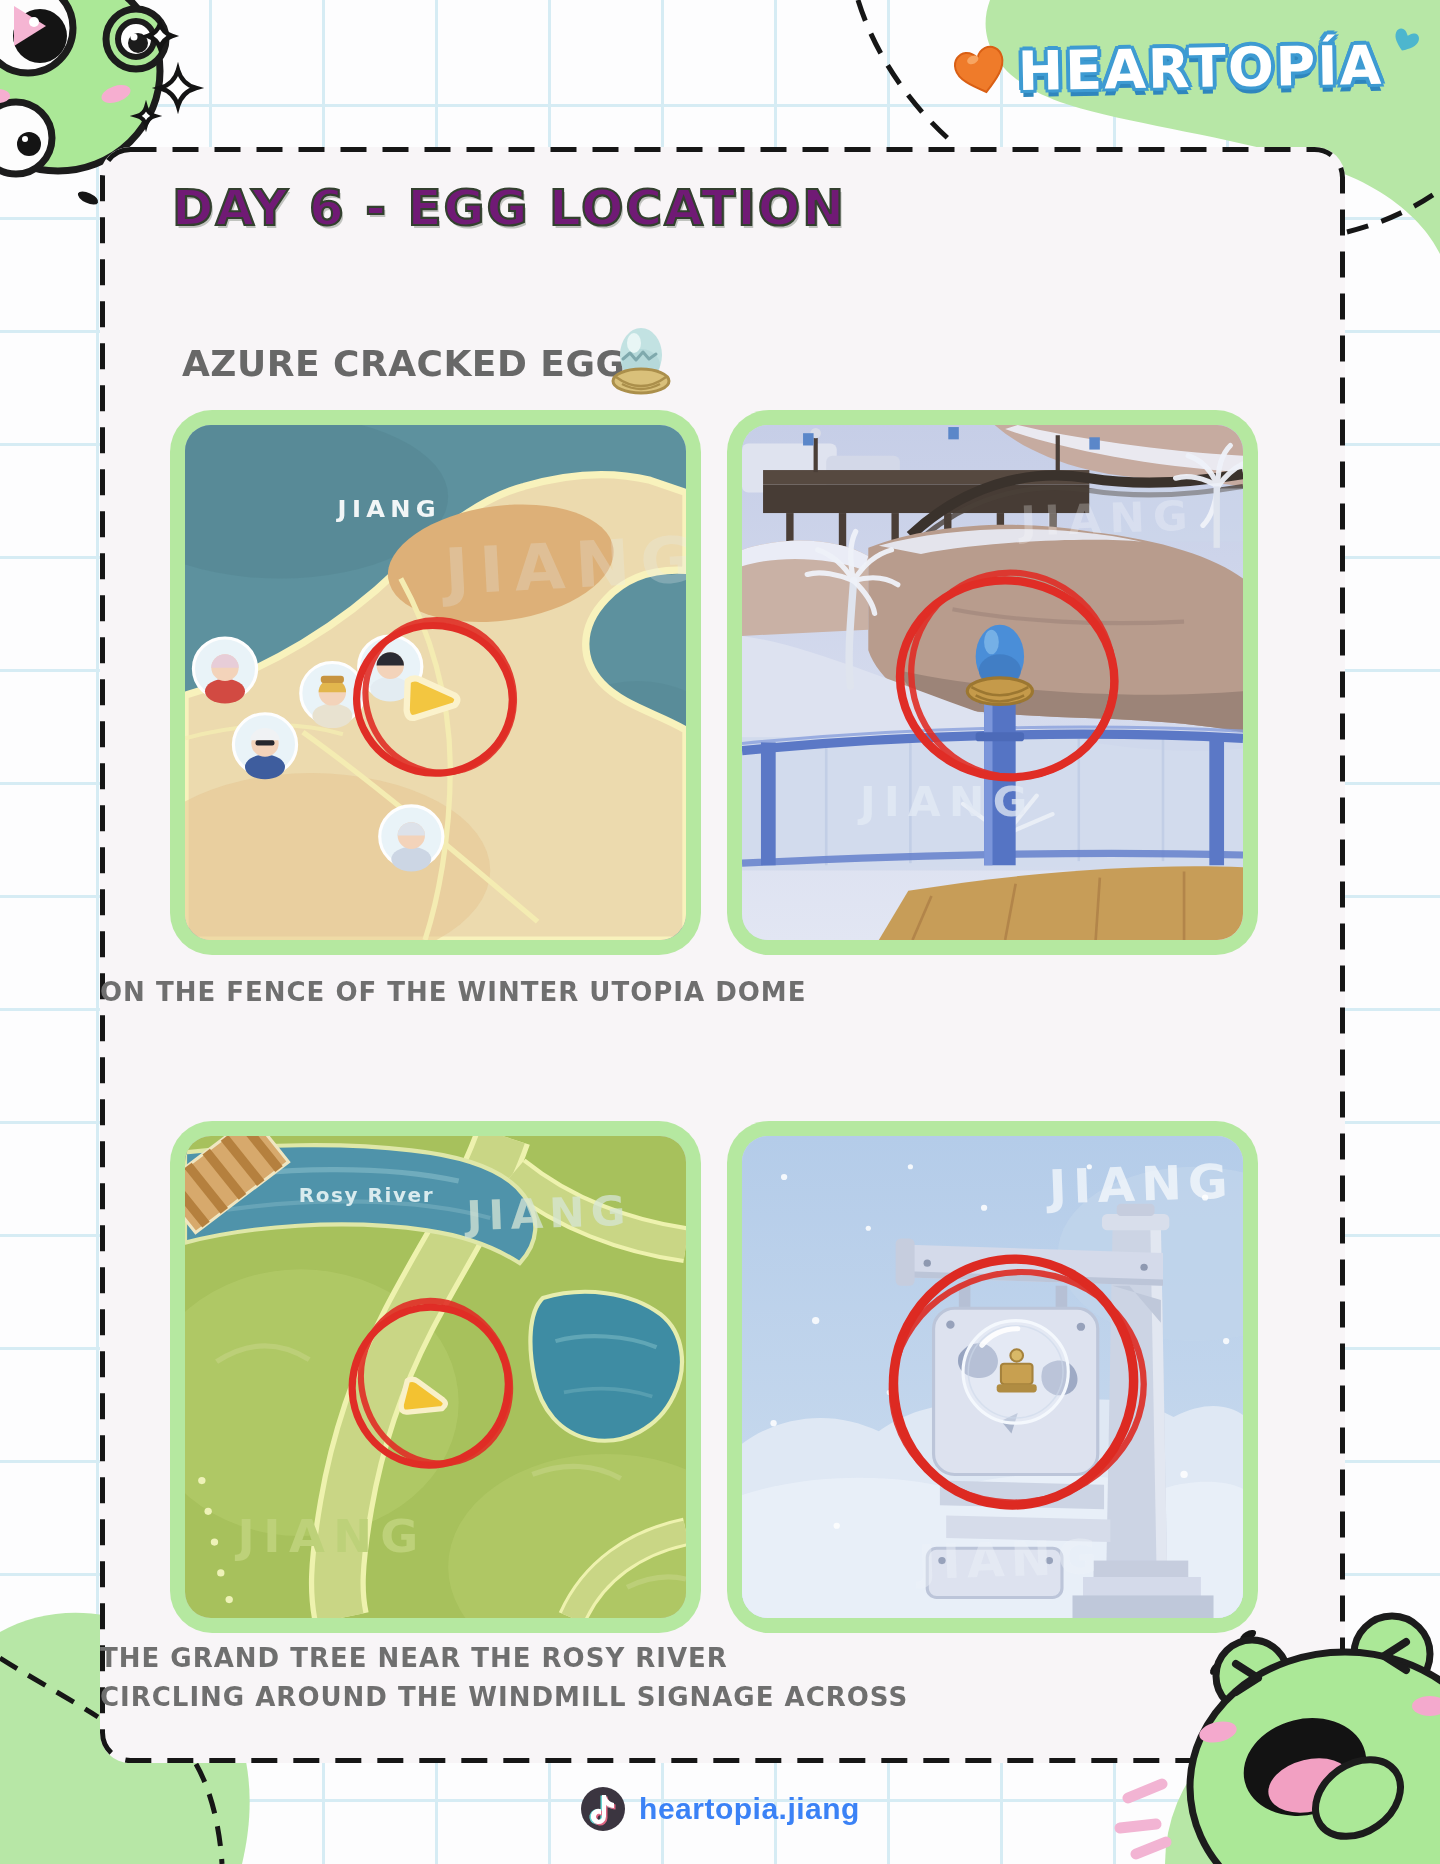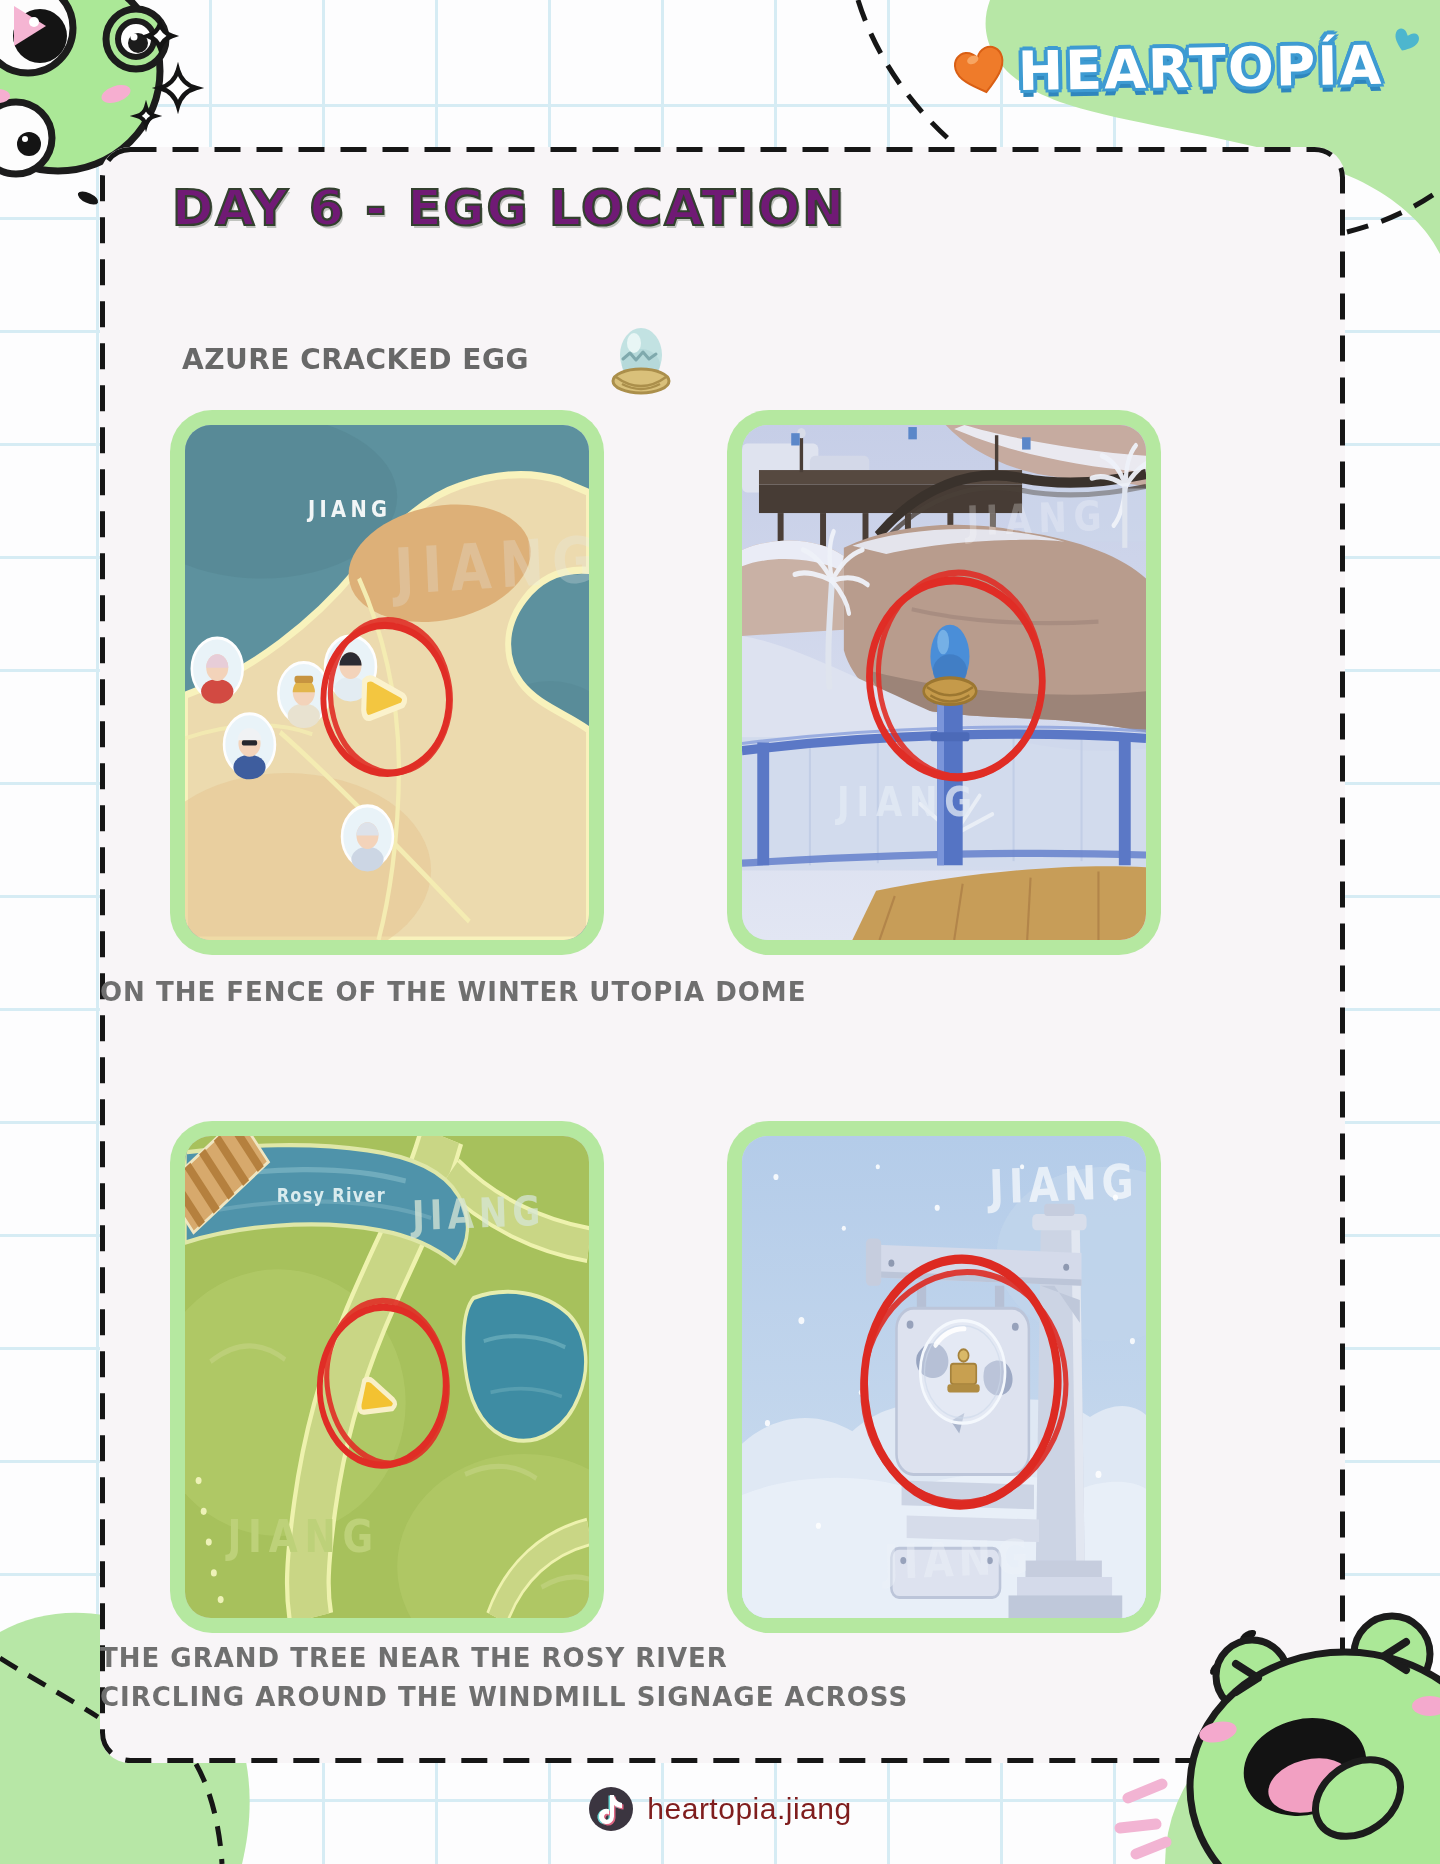--- a/index.html
+++ b/index.html
@@ -36,46 +36,46 @@
   .card{left:100px;top:147px;width:1245px;height:1616px;background:#f8f5f7;border-radius:30px}
   .card-border{position:absolute;inset:0;pointer-events:none}
 
   .title{
     position:absolute;left:72px;top:32px;
     font-size:50px;font-weight:800;letter-spacing:2px;color:#701a75;
     -webkit-text-stroke:2.2px #33402f;
     text-shadow:2px 3px 0 rgba(51,64,47,.28);
     white-space:nowrap;
   }
-  .h-sec{position:absolute;font-size:28px;font-weight:800;color:#686868;letter-spacing:.5px;white-space:nowrap}
+  .h-sec{position:absolute;font-size:36px;font-weight:800;color:#686868;letter-spacing:.5px;white-space:nowrap}
   .h-sec1{left:82px;top:196px}
   .h-sec2{left:64px;top:898px;font-size:37px}
   .egg-icon{position:absolute;left:508px;top:176px;width:66px;height:74px}
 
   .note{
     position:absolute;left:582px;top:192px;width:520px;
     text-align:center;font-size:16.5px;font-weight:700;color:#e02d26;
     line-height:1.75;letter-spacing:.2px;white-space:nowrap;
   }
 
-  .frame{position:absolute;width:434px;background:#b5e8a0;border-radius:42px;padding:15px}
+  .frame{position:absolute;width:531px;background:#b5e8a0;border-radius:42px;padding:15px}
   .row1{top:263px;height:545px}
   .row2{top:974px;height:512px}
   .f-left{left:70px}
   .f-right{left:627px}
   .shot{width:100%;height:100%;border-radius:26px;overflow:hidden;position:relative;background:#cfd9e8}
   .shot svg{width:100%;height:100%}
 
   .caption{position:absolute;width:100%;text-align:left;font-size:26px;font-weight:800;color:#6f6f6f;letter-spacing:1px}
   .cap1{top:830px}
   .cap2{top:1492px;line-height:1.5}
 
   
   .footer{left:0;top:1786px;width:1440px;display:flex;justify-content:center;align-items:center;gap:13px}
-  .footer-text{font-family:"Liberation Sans",sans-serif;font-size:30px;font-weight:400;color:#7f1d1d;letter-spacing:.5px}
+  .footer-text{font-family:"Liberation Sans",sans-serif;font-size:30px;font-weight:700;color:#3b82f6;letter-spacing:.5px}
 
   .frog-tl{left:-12px;top:-14px;width:232px;height:242px}
   .frog-br{left:1100px;top:1602px;width:340px;height:262px}
 </style>
 </head>
 <body>
 
 <svg class="abs deco-tr" viewBox="0 0 660 270">
   <path d="M210,0 C195,40 218,80 280,102 C360,130 520,142 600,192 C632,212 650,234 660,254 L660,0 Z" fill="#b7e7a6"></path>
   <path d="M78,0 C95,55 130,105 172,142" fill="none" stroke="#161616" stroke-width="5" stroke-dasharray="22 14"></path>

